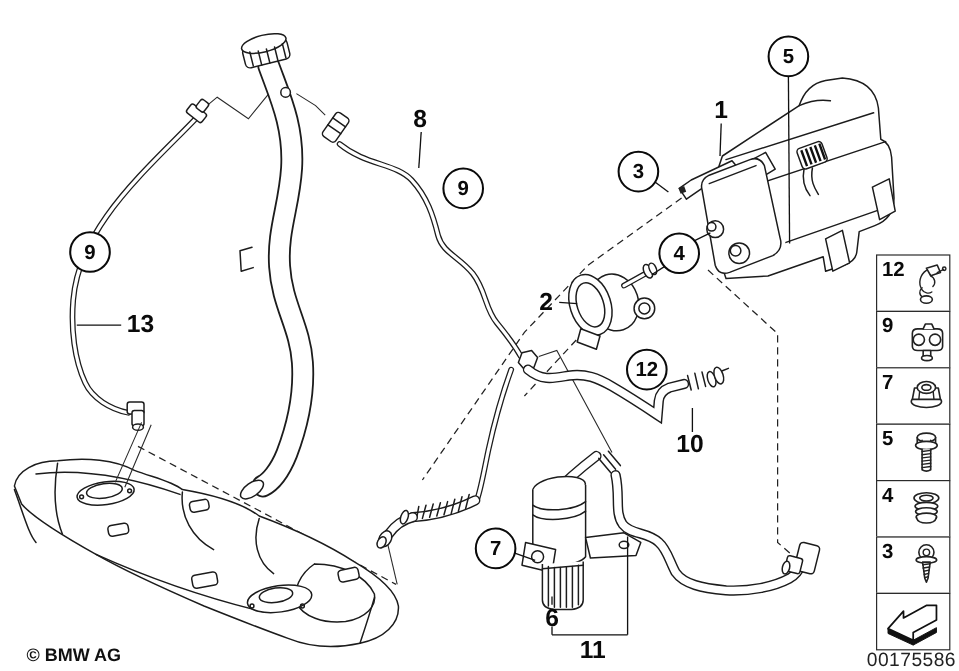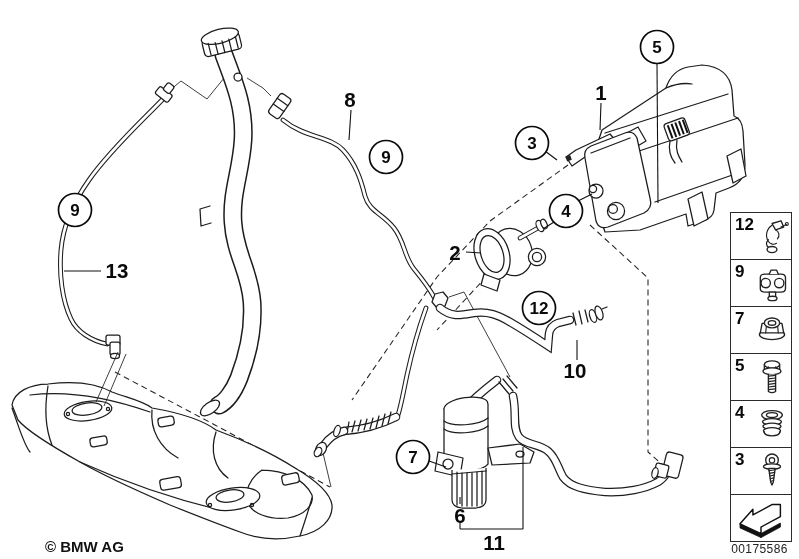--- a/index.html
+++ b/index.html
@@ -21,23 +21,23 @@
   .callout-label{font-size:20.5px;font-weight:bold;fill:#0a0a0a;}
   .lead{stroke:#111;stroke-width:1.1;fill:none;}
   #legend{position:absolute;left:730px;top:213px;width:62px;}
   .part-box{position:relative;width:60px;height:46px;border:1px solid #2b2b2b;margin-top:-1px;
             background:#fff;box-sizing:content-box;}
   .part-box .num{position:absolute;top:2px;left:4px;font-size:17px;font-weight:bold;color:#0a0a0a;}
   .part-box svg{position:absolute;right:1px;top:4px;}
   .part-box.arrow-box svg{position:absolute;left:3px;top:3px;}
   .licon{stroke:#222;stroke-width:1.5;fill:#fff;stroke-linejoin:round;stroke-linecap:round;}
   .liconln{stroke:#222;stroke-width:1.3;fill:none;stroke-linecap:round;}
-  #copyright{position:absolute;left:22px;top:538px;font-size:15px;font-weight:600;color:#111;margin-left:23px;}
+  #copyright{position:absolute;left:22px;top:538px;font-size:15px;font-weight:600;color:#111;}
   #partnumber{position:absolute;left:720px;top:542px;width:79px;text-align:center;
-              font-size:12px;color:#222;letter-spacing:.4px;}
+              font-size:16px;color:#222;letter-spacing:.4px;}
 </style>
 </head>
 <body>
 
 <div id="stage">
 
   <svg id="art" width="799" height="559" viewBox="0 0 799 559">
     <defs>
       <symbol id="icon-clip" viewBox="0 0 40 42">
         <path class="licon" d="M20,6 L30,3 L33,10 L24,13 Z"></path>

